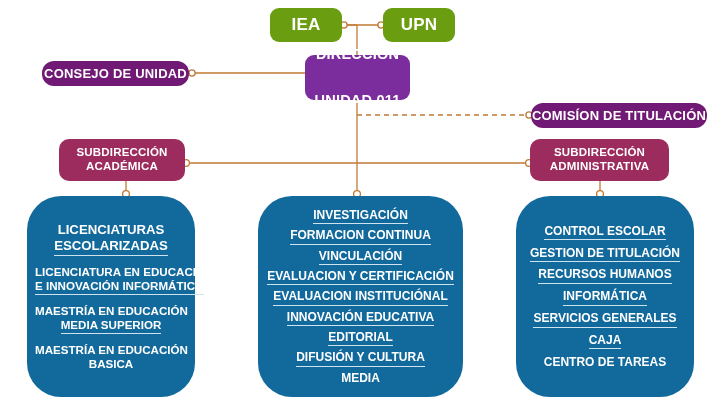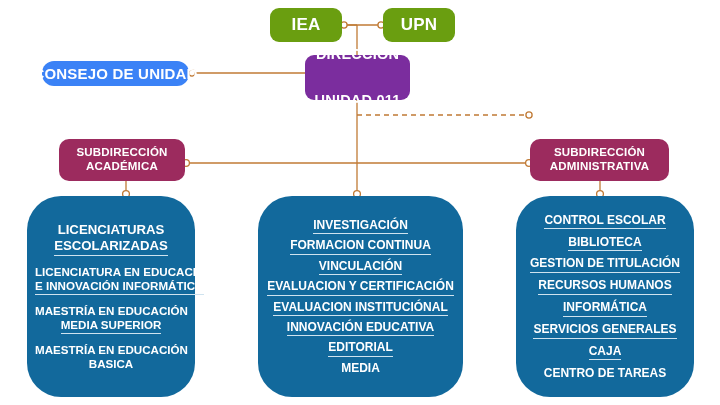--- a/index.html
+++ b/index.html
@@ -45,23 +45,23 @@
     border-radius: 9px;
     font-size: 17px;
   }
   .pill-purple {
     background: #7b2d9e;
     border-radius: 9px;
     font-size: 14.5px;
     gap: 28px;
   }
   .pill-yellow {
-    background: #3b82f6;
+    background: #701a75;
     border-radius: 12px;
-    font-size: 15px;
+    font-size: 13px;
   }
   .pill-magenta {
     background: #9c2b5e;
     border-radius: 10px;
     font-size: 11.5px;
   }
 
   
   .panel {
     position: absolute;
@@ -161,20 +161,23 @@
 
   <div class="node pill-purple" id="node-direccion" style="left:305px; top:55px; width:105px; height:45px;">
     <span>DIRECCIÓN</span>
     <span>UNIDAD 011</span>
   </div>
 
   <div class="node pill-yellow" id="node-consejo" style="left:42px; top:61px; width:147px; height:25px;">
     <span>CONSEJO DE UNIDAD</span>
   </div>
 
+  <div class="node pill-yellow" id="node-comision" style="left:531px; top:103px; width:176px; height:25px;">
+    <span>COMISÍON DE TITULACIÓN</span>
+  </div>
 
   <div class="node pill-magenta" id="node-sub-academica" style="left:59px; top:139px; width:126px; height:42px;">
     <span>SUBDIRECCIÓN</span>
     <span>ACADÉMICA</span>
   </div>
 
   <div class="node pill-magenta" id="node-sub-administrativa" style="left:530px; top:139px; width:139px; height:42px;">
     <span>SUBDIRECCIÓN</span>
     <span>ADMINISTRATIVA</span>
   </div>
@@ -190,28 +193,28 @@
     </div>
 
   <div class="panel" id="panel-areas">
       <div class="item"><span class="ln uline">INVESTIGACIÓN</span></div>
       <div class="item"><span class="ln uline">FORMACION CONTINUA</span></div>
       <div class="item"><span class="ln uline">VINCULACIÓN</span></div>
       <div class="item"><span class="ln uline">EVALUACION Y CERTIFICACIÓN</span></div>
       <div class="item"><span class="ln uline">EVALUACION INSTITUCIÓNAL</span></div>
       <div class="item"><span class="ln uline">INNOVACIÓN EDUCATIVA</span></div>
       <div class="item"><span class="ln uline">EDITORIAL</span></div>
+      <div class="item"><span class="ln uline">DIFUSIÓN Y CULTURA</span></div>
       <div class="item">
         <span class="ln">MEDIA</span>
       </div>
     </div>
 
   <div class="panel" id="panel-administrativa">
       <div class="item"><span class="ln uline">CONTROL ESCOLAR</span></div>
-      <div class="item"><span class="ln uline">BIBLIOTECA</span></div>
       <div class="item"><span class="ln uline">GESTION DE TITULACIÓN</span></div>
       <div class="item"><span class="ln uline">RECURSOS HUMANOS</span></div>
       <div class="item"><span class="ln uline">INFORMÁTICA</span></div>
       <div class="item"><span class="ln uline">SERVICIOS GENERALES</span></div>
       <div class="item"><span class="ln uline">CAJA</span></div>
       <div class="item">
         <span class="ln">CENTRO DE TAREAS</span>
       </div>
     </div>
 

